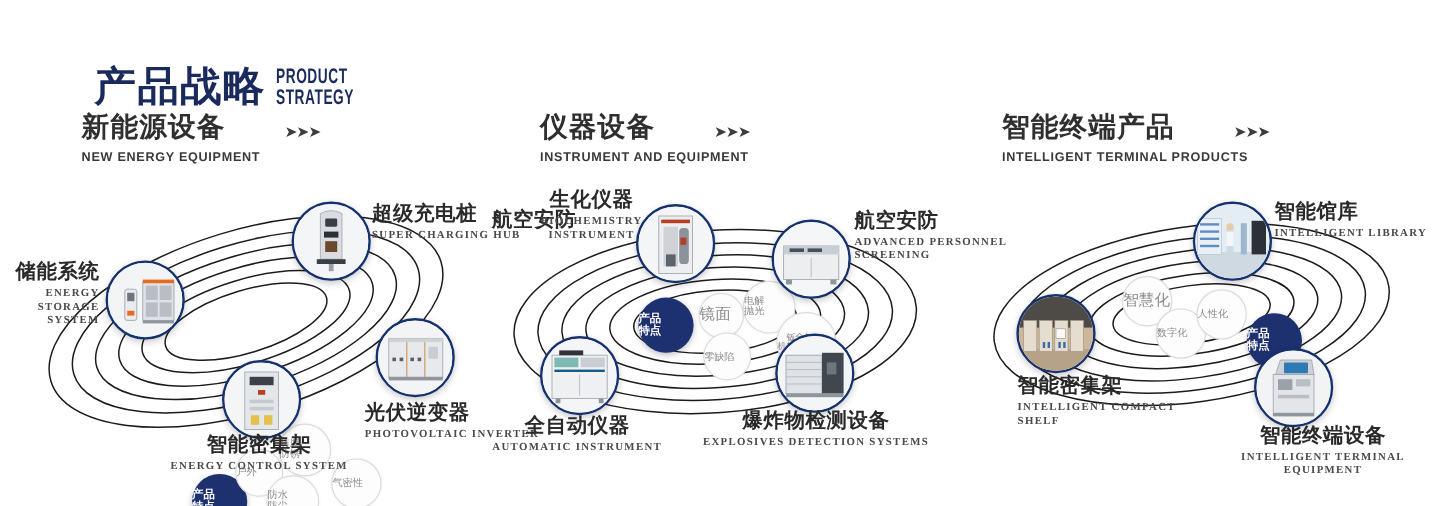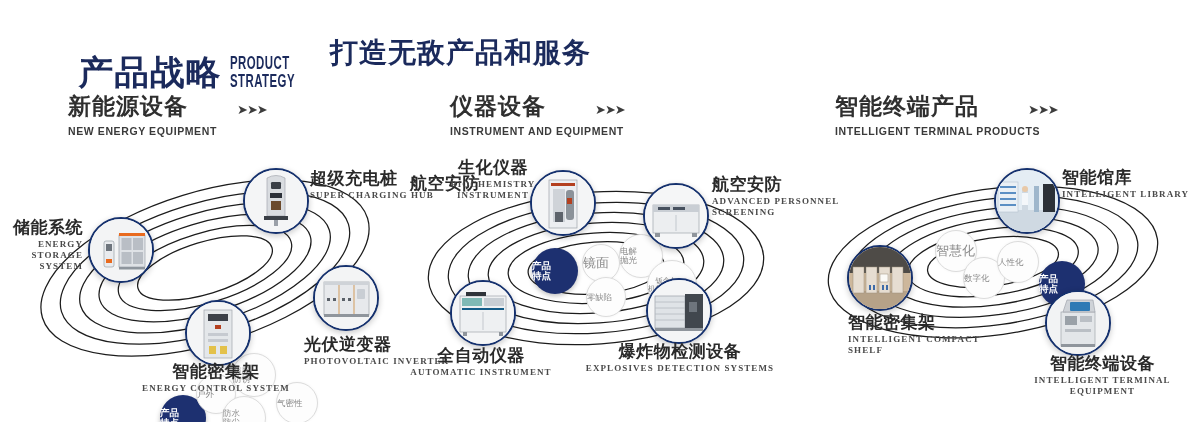--- a/index.html
+++ b/index.html
@@ -94,21 +94,20 @@
 
 <div class="stage">
 
   <div class="header">
     <div class="title-cn">产品战略</div>
     <div class="title-en">
       <div>PRODUCT</div>
       <div>STRATEGY</div>
     </div>
   </div>
-  <div class="title-slogan">打造无敌产品和服务</div>
 
   <div class="sect" style="left:68px;top:95px;">
     <div class="row">
       <div class="cn">新能源设备</div>
       <div class="arrows">➤➤➤</div>
     </div>
     <div class="en">NEW ENERGY EQUIPMENT</div>
   </div>
 
   <div class="sect" style="left:450px;top:95px;">

